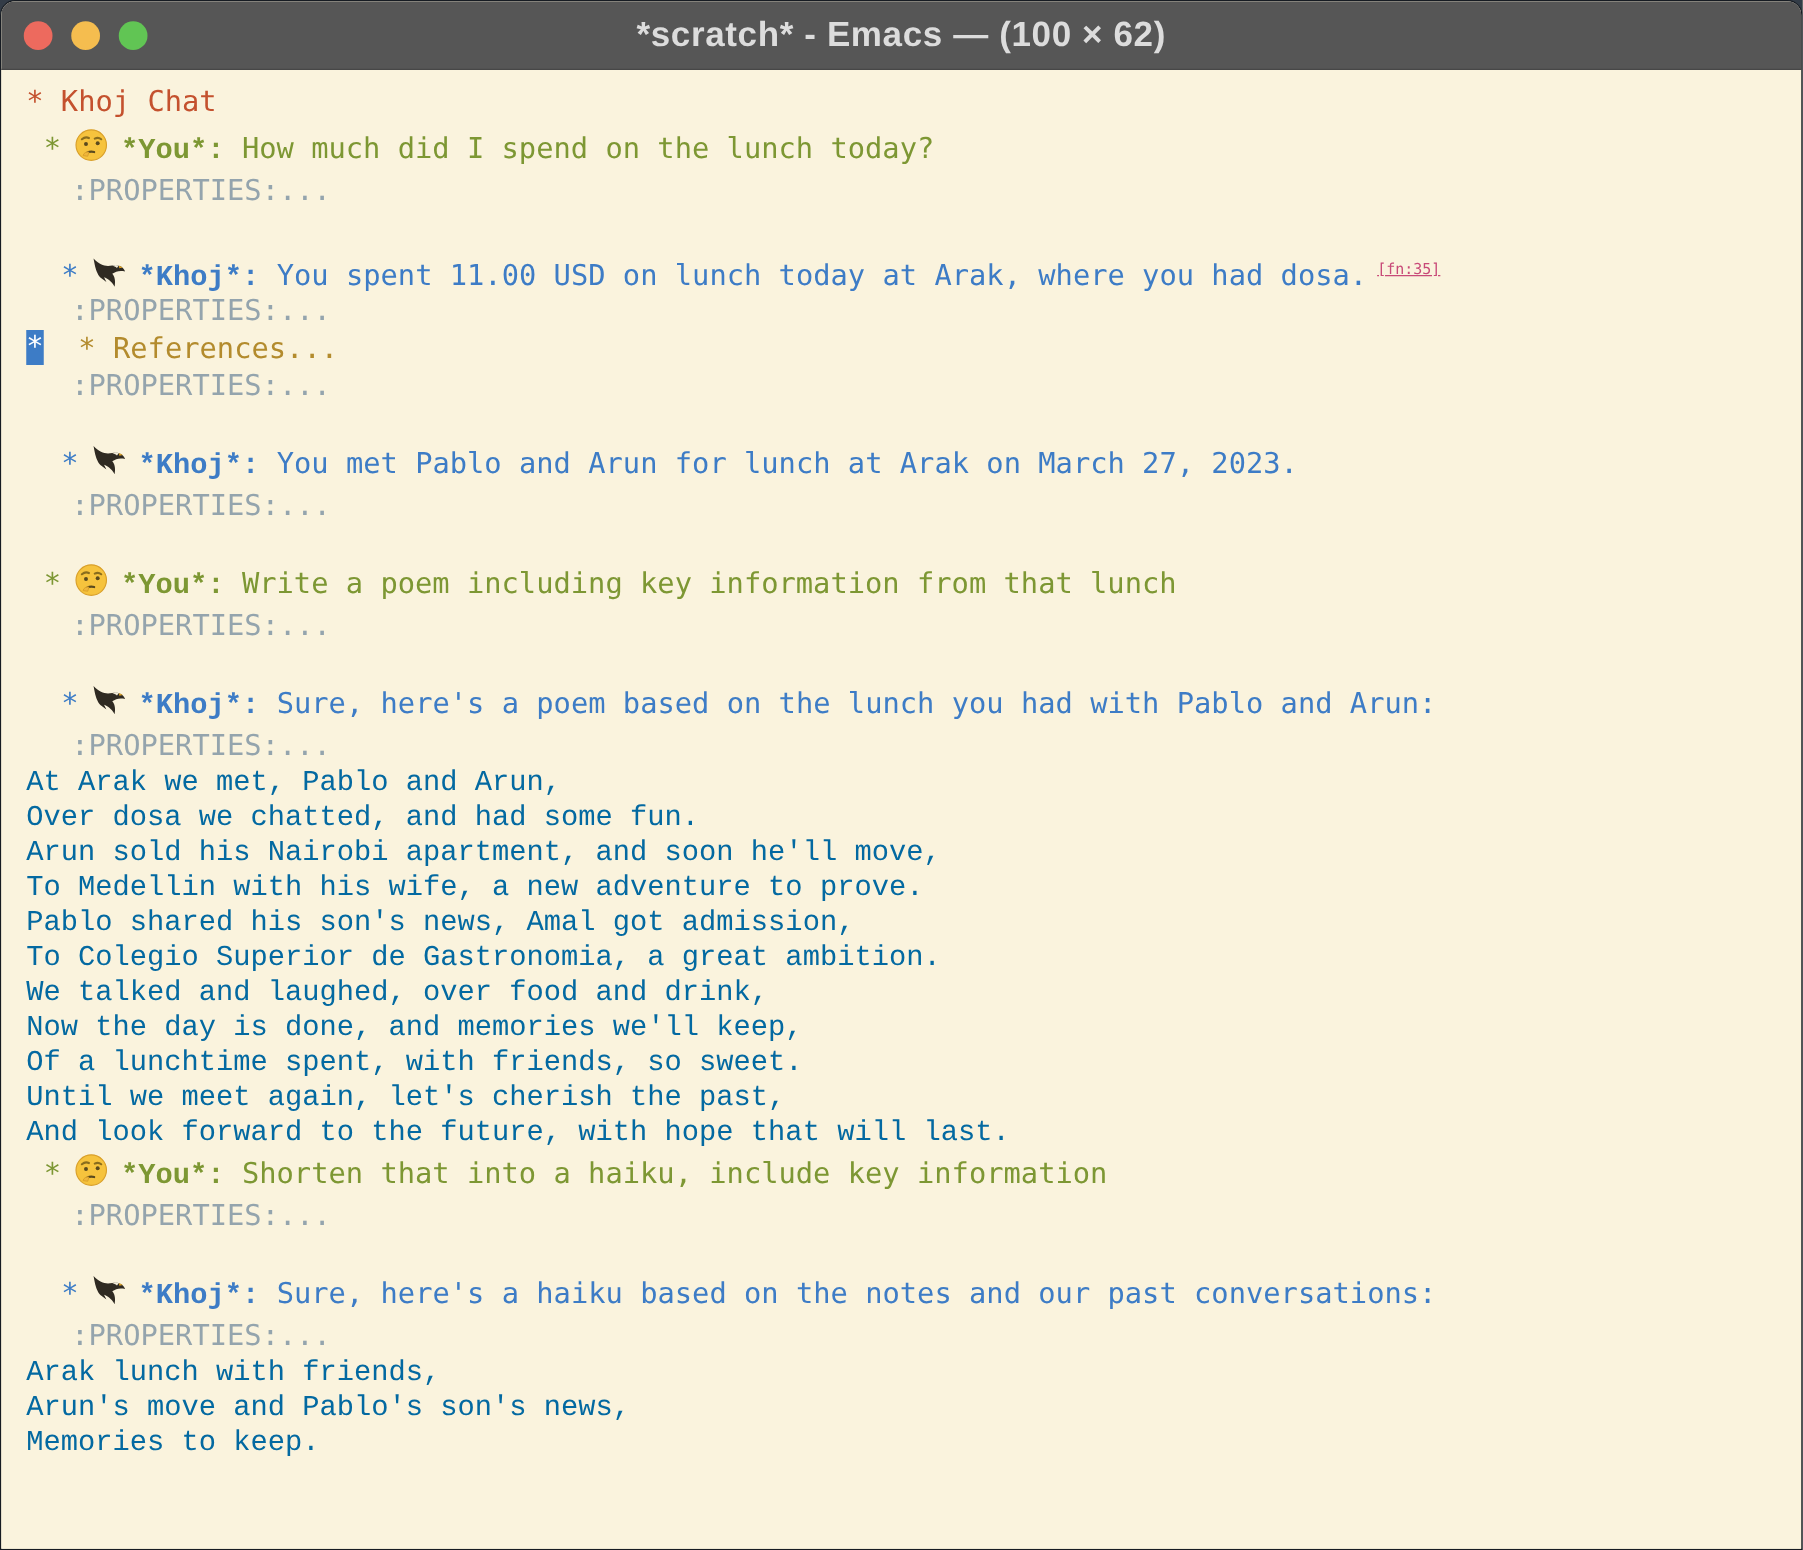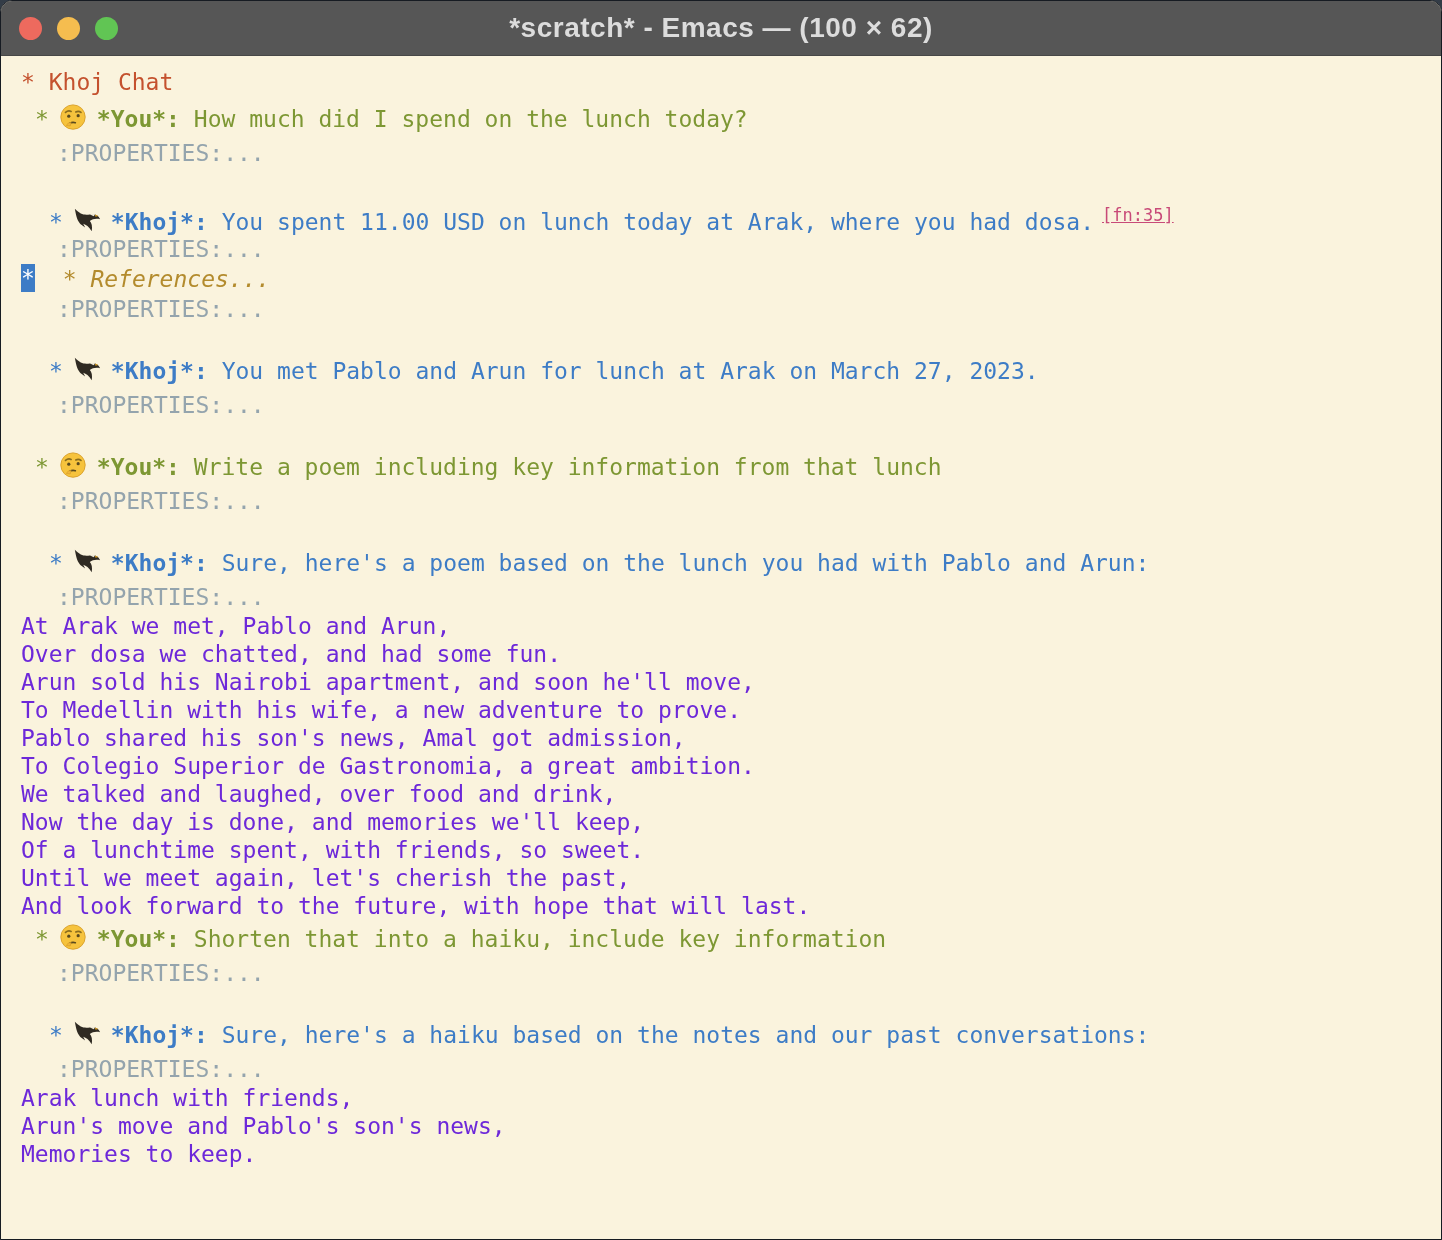--- a/index.html
+++ b/index.html
@@ -26,27 +26,27 @@
   .content{
     height:1185px;box-sizing:border-box;
     padding:8px 6px 0 20px;background:#faf3dd;
     font-size:23px;color:#5a6b70;overflow:hidden;
   }
   .ln{white-space:pre;}
   .ln-h1{height:36px;line-height:36px;color:#c4512e;}
   .ln-you{height:38px;line-height:38px;color:#7d9733;padding-left:14px;}
   .ln-khoj{height:38px;line-height:38px;color:#3d7cc6;padding-left:28px;}
   .ln-props{height:30px;line-height:30px;color:#94a4ad;padding-left:36px;}
-  .ln-refs{height:30px;line-height:30px;color:#b38b2d;font-style:italic;}
-  .ln-text{height:28px;line-height:28px;color:#6d28d9;}
+  .ln-refs{height:30px;line-height:30px;color:#b38b2d;}
+  .ln-text{height:28px;line-height:28px;color:#0369a1;font-family:Liberation Mono, monospace;}
   .ln-blank{height:28px;}
-  .speaker{font-weight:bold;}
+  .speaker{font-weight:bold;font-family:Liberation Mono, monospace;}
   .emoji-svg{display:inline-block;width:30px;height:30px;vertical-align:-6px;margin:0 9px;}
   .fn{
-    font-size:17px;color:#c84a78;text-decoration:underline;
+    font-size:12px;color:#c84a78;text-decoration:underline;
     vertical-align:9px;margin-left:8px;cursor:pointer;text-align:right;
   }
   .cursor{
     display:inline-block;width:14px;height:28px;line-height:28px;
     background:#3d7cc6;color:#ffffff;text-align:center;vertical-align:top;
   }
 </style>
 </head>
 <body>
 

